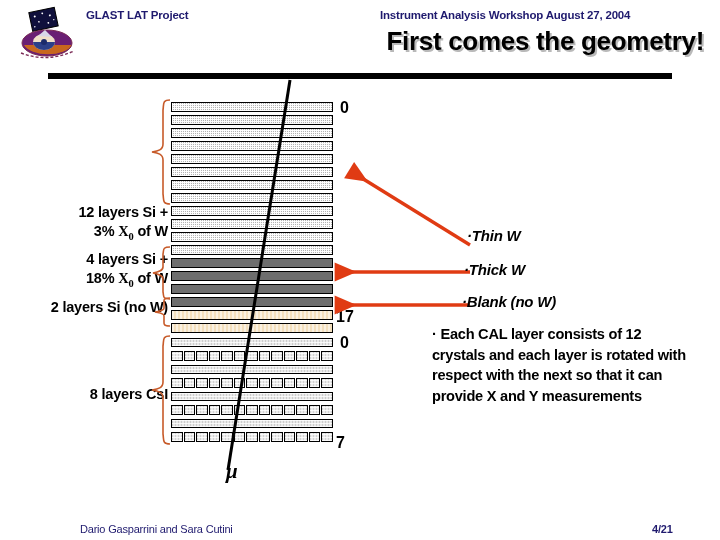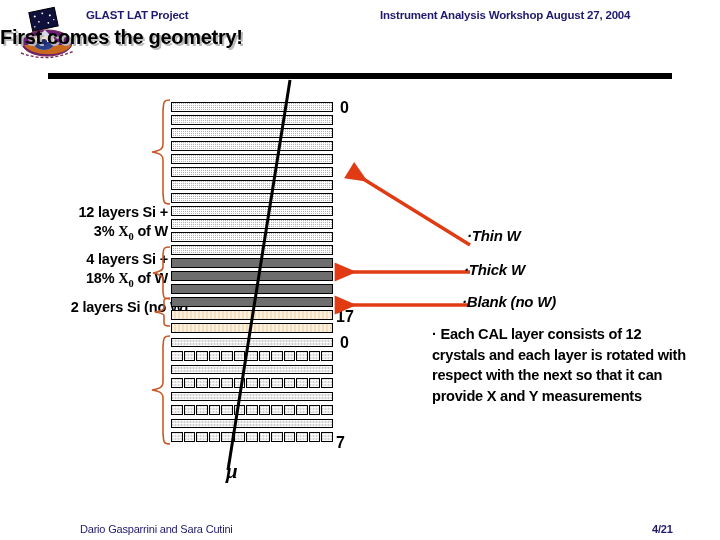--- a/index.html
+++ b/index.html
@@ -19,22 +19,22 @@
     font-size:11.5px;font-weight:bold;color:#1f1a6e;
     letter-spacing:-0.2px;
   }
   .hdr-work{
     position:absolute;left:380px;top:9px;
     font-size:11.5px;font-weight:bold;color:#1f1a6e;
     letter-spacing:-0.2px;white-space:nowrap;
   }
   .hdr-title{
     position:absolute;left:0;top:26px;width:704px;
-    text-align:left;
-    font-size:20px;font-weight:bold;color:#000000;
+    text-align:right;
+    font-size:26px;font-weight:bold;color:#000000;
     letter-spacing:-0.3px;
     text-shadow:2px 2px 0 #b9b9b9;
   }
   .hdr-rule{
     position:absolute;left:48px;top:73px;width:624px;height:6px;
     background:#000000;
   }
 
   
   .logo{position:absolute;left:14px;top:6px;width:70px;height:58px;}
@@ -44,21 +44,21 @@
   .cap{
     position:absolute;
     font-size:14.5px;font-weight:bold;color:#000;
     text-align:right;line-height:19px;
     letter-spacing:-0.2px;
   }
   .cap .x0{font-family:"Liberation Serif",serif;font-weight:bold;text-align:right;}
   .cap .x0 sub{font-size:0.72em;}
   #cap-thin{left:8px;top:155px;width:160px;margin-top:48px;}
   #cap-thick{left:8px;top:250px;width:160px;}
-  #cap-blank{left:0px;top:298px;width:168px;margin-left:20px;}
+  #cap-blank{left:0px;top:298px;width:168px;}
   #cap-csi{left:8px;top:385px;width:160px;}
 
   
   .brace{position:absolute;}
   .brace svg{display:block;overflow:visible;}
 
   
   .stack{position:absolute;left:171px;top:102px;width:162px;}
   .layer{
     width:162px;height:10px;margin-bottom:3px;
@@ -185,20 +185,21 @@
     <span>12 layers Si +</span><br>
     <span>3% </span><span class="x0"><span>X</span><sub>0</sub></span><span> of W</span>
   </div>
 
   <div class="cap" id="cap-thick">
     <span>4 layers Si +</span><br>
     <span>18% </span><span class="x0"><span>X</span><sub>0</sub></span><span>  of W</span>
   </div>
 
   <div class="cap" id="cap-blank">2 layers Si (no W)</div>
+  <div class="cap" id="cap-csi">8 layers CsI</div>
 
   <div class="brace" style="left:148px;top:98px;">
     <svg width="24" height="108" viewBox="0 0 24 108">
       <path d="M22 2 C14 2 16 6 15 12 L15 46 C15 52 10 53 4 54 C10 55 15 56 15 62 L15 96 C16 102 14 106 22 106" fill="none" stroke="#c75b2a" stroke-width="1.6"></path>
     </svg>
   </div>
 
   <div class="brace" style="left:150px;top:246px;">
     <svg width="22" height="54" viewBox="0 0 22 54">
       <path d="M20 1 C12 1 14 4 13 8 L13 21 C13 25 8 26 3 27 C8 28 13 29 13 33 L13 46 C14 50 12 53 20 53" fill="none" stroke="#c75b2a" stroke-width="1.6"></path>

